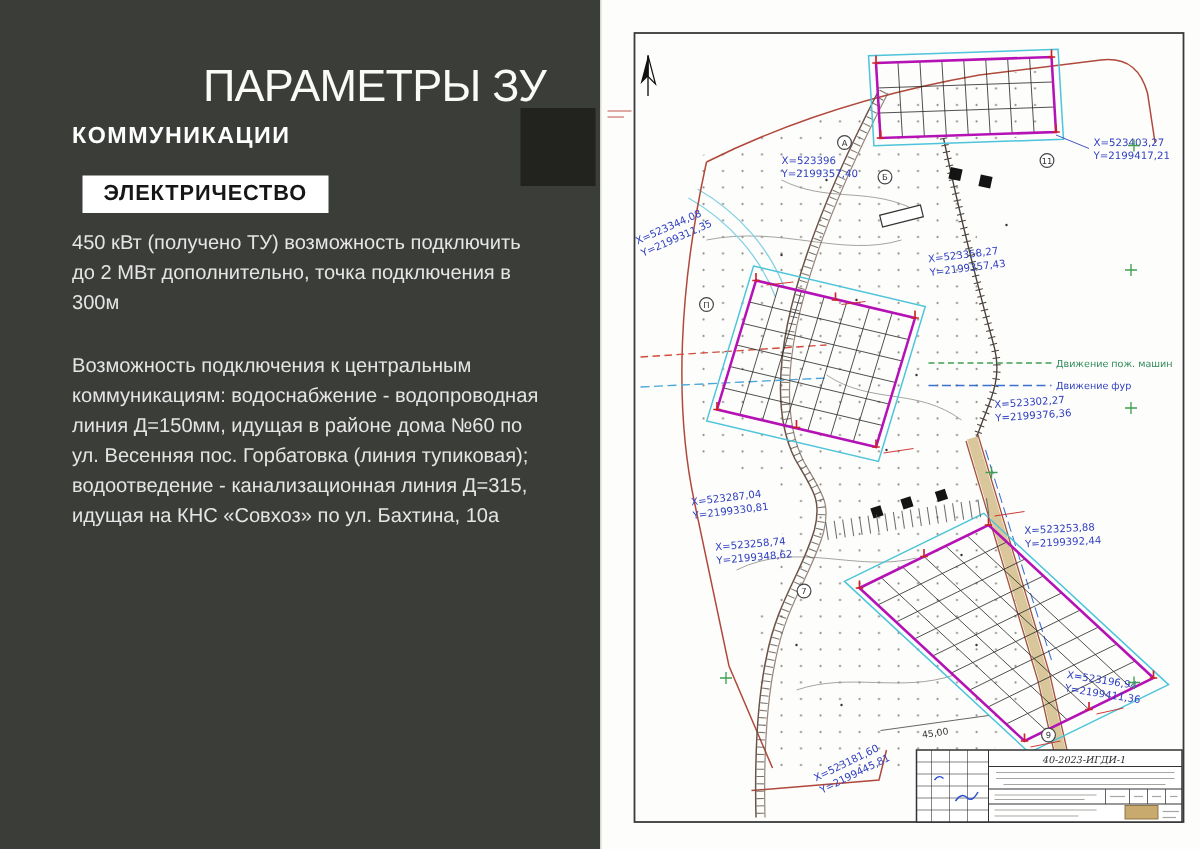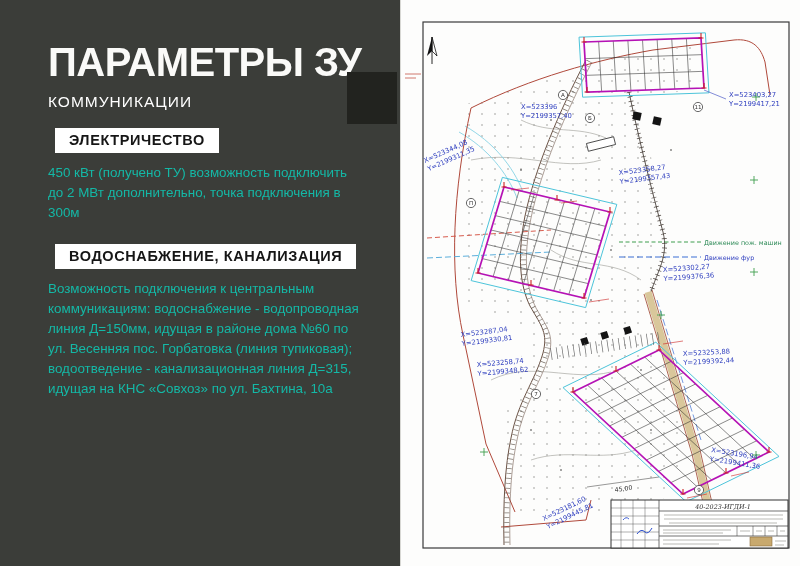--- a/index.html
+++ b/index.html
@@ -5,29 +5,29 @@
   html,body{margin:0;padding:0;}
   body{width:800px;height:566px;position:relative;overflow:hidden;
        font-family:"Liberation Sans",sans-serif;background:#3b3d39;}
 
   
   .panel{position:absolute;left:0;top:0;width:400px;height:566px;
          background:#3b3d39;color:#e6e6e2;box-sizing:border-box;
          padding:42px 36px 0 48px;}
   .dark-square{position:absolute;left:347px;top:72px;width:50px;height:52px;
                background:#22231f;}
-  .title{font-size:40px;line-height:1.04;font-weight:700;color:#fafaf8;
-         margin:0 0 9px 0;letter-spacing:-0.5px;}
+  .title{font-size:30px;line-height:1.04;font-weight:400;color:#fafaf8;
+         margin:0 0 9px 0;letter-spacing:-0.5px;text-align:right;}
   .cad{font-size:15px;color:#e2e2de;margin:0 0 27px 0;}
-  .sect{font-size:15.5px;font-weight:normal;letter-spacing:1px;color:#ffffff;
+  .sect{font-size:15.5px;font-weight:bold;letter-spacing:1px;color:#ffffff;
         margin:0 0 17px 0;}
   .chip{display:inline-block;background:#ffffff;color:#161616;
         font-size:14.5px;font-weight:bold;letter-spacing:.6px;
         padding:4px 14px 5px 14px;margin:0 0 10px 7px;text-align:right;}
-  .para{font-size:13.4px;line-height:1.5;color:#14b8a6;margin:0 0 21px 0;}
+  .para{font-size:13.4px;line-height:1.5;color:#e5e5e5;margin:0 0 21px 0;}
 
   
   .map{position:absolute;left:400px;top:0;width:400px;height:566px;
        background:#fdfdfc;border-left:1px solid #d8d8d4;}
   .map svg{display:block;}
   text{font-family:"DejaVu Sans",sans-serif;}
   .coord{fill:#2f3fbf;font-size:6.8px;}
   .legendtxt{font-size:6.4px;}
   .doc{font-family:"DejaVu Serif",serif;font-style:italic;font-size:6.4px;fill:#2b2b2b;}
   .mk{font-size:5.6px;fill:#333;text-anchor:middle;}
@@ -41,21 +41,20 @@
   <h1 class="title">ПАРАМЕТРЫ ЗУ</h1>
   <div class="sect">КОММУНИКАЦИИ</div>
 
   <div>
     <div class="chip">ЭЛЕКТРИЧЕСТВО</div>
     <p class="para">450 кВт  (получено ТУ) возможность подключить до 2 МВт дополнительно, точка подключения в 300м</p>
   </div>
 
 
   <div>
-    <div class="chip">ВОДОСНАБЖЕНИЕ, КАНАЛИЗАЦИЯ</div>
     <p class="para">Возможность подключения к центральным коммуникациям: водоснабжение - водопроводная линия Д=150мм, идущая в районе дома №60 по ул. Весенняя пос. Горбатовка (линия тупиковая); водоотведение - канализационная линия Д=315, идущая на КНС «Совхоз» по ул. Бахтина, 10а</p>
   </div>
 
 </div>
 
 <div class="map">
 <svg width="400" height="566" viewBox="0 0 400 566">
   <defs>
     <pattern id="dots" width="13" height="11" patternUnits="userSpaceOnUse">
       <circle cx="3" cy="4" r="0.7" fill="#6f6f68"></circle>

